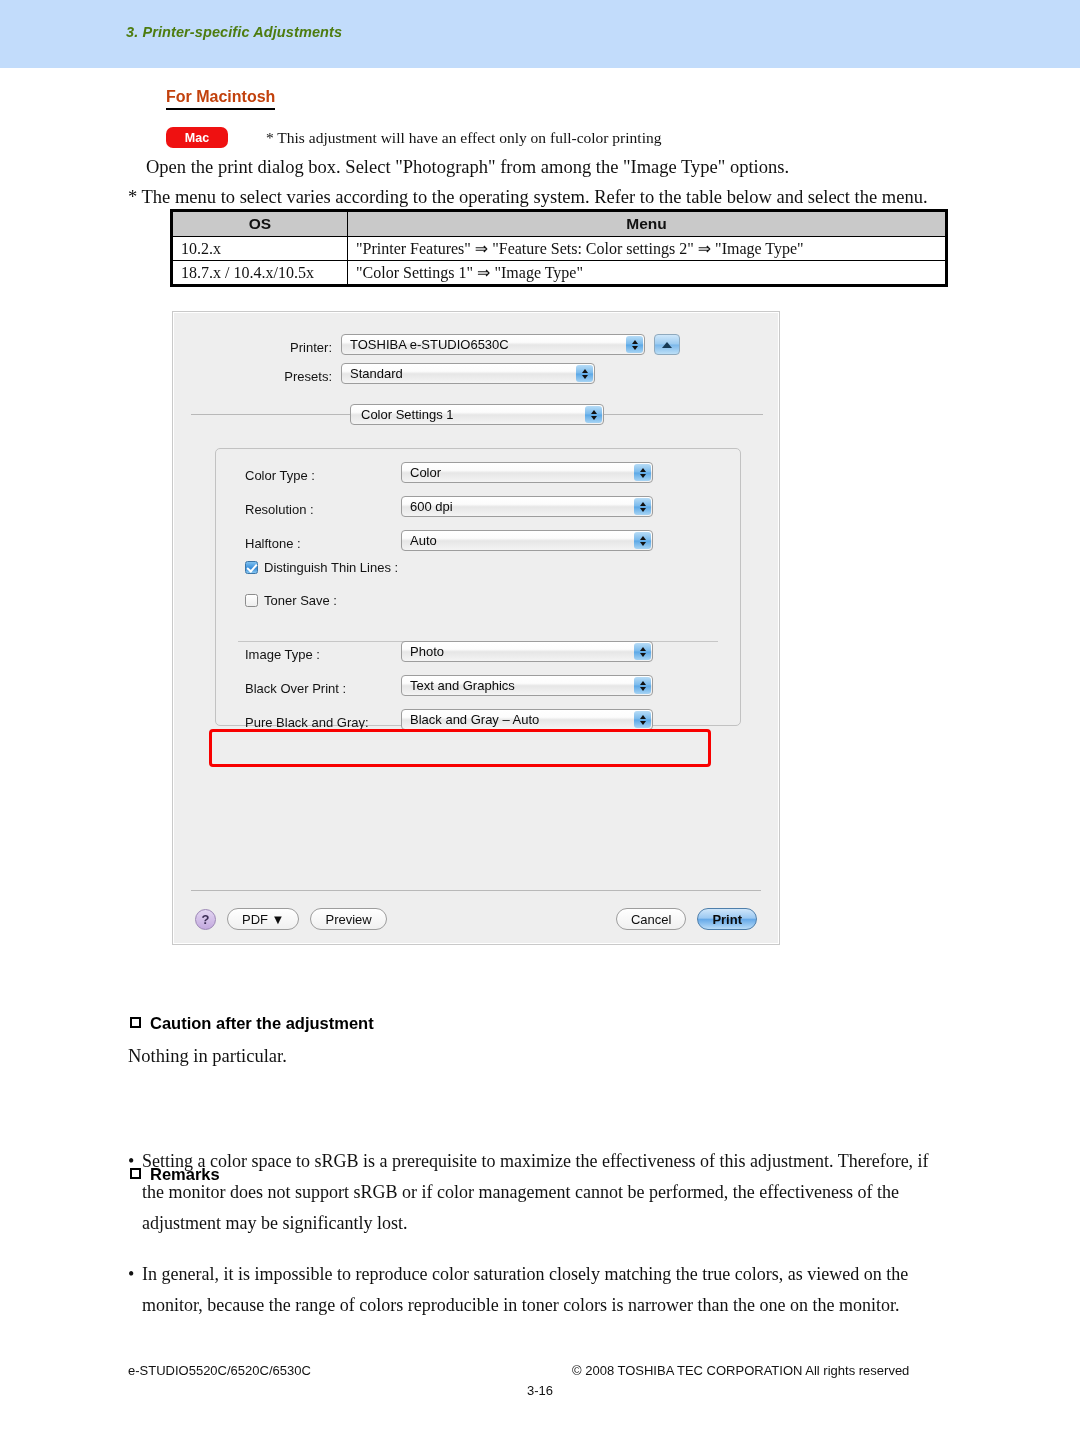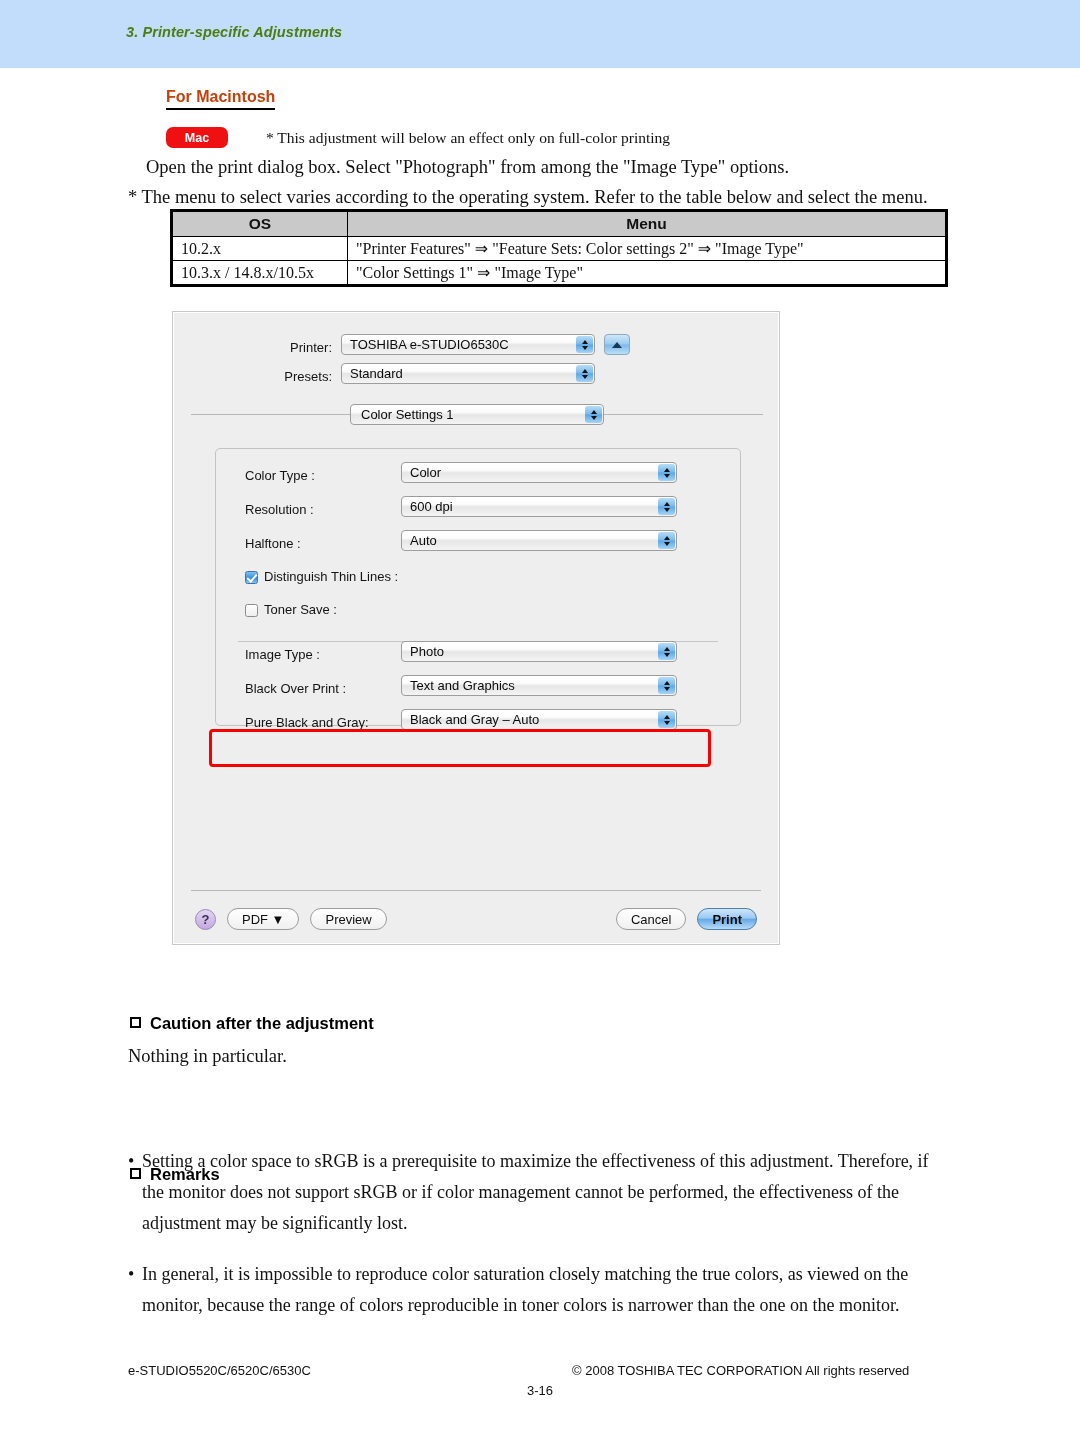--- a/index.html
+++ b/index.html
@@ -106,21 +106,21 @@
 
   .lbl{
     font-family:"Liberation Sans", sans-serif;
     font-size:13px; color:#131313; white-space:nowrap;
   }
 
   
   .dlg-top{ position:absolute; left:0; top:22px; width:608px; }
   .top-row{ display:flex; align-items:flex-end; margin-bottom:8px; }
   .top-row .tlbl{ width:168px; text-align:right; padding-right:9px; }
-  .pop-printer{ width:254px; }
+  .pop-printer{ width:304px; }
   .pop-presets{ width:254px; }
   .disclose{
     margin-left:9px; width:26px; height:21px; border-radius:4px;
     background:linear-gradient(to bottom,#cfe7fa 0%,#9ccbf0 48%,#7cb8ea 52%,#bcdff7 100%);
     border:1px solid #8fa9bd;
     display:flex; align-items:center; justify-content:center;
   }
   .disclose .tri{ width:0;height:0;border-left:5px solid transparent;border-right:5px solid transparent;border-bottom:6px solid #163a55; }
 
   
@@ -130,23 +130,23 @@
   .sep-right{ margin-right:18px; }
   .pop-pane{ width:254px;padding-left:10px; }
 
   
   .groupbox{
     position:absolute; left:42px; top:136px; width:526px; height:278px;
     border:1px solid #c2c2c2; border-radius:5px; background:#eeeeee;
   }
   .gb-row{ display:flex; align-items:flex-end; height:34px; padding-left:29px; }
   .gb-row .glbl{ width:156px; }
-  .gb-pop{ width:276px; }
-
-  .cbrow{ display:flex; align-items:flex-end; height:33px; padding-left:29px; }
+  .gb-pop{ width:252px; }
+
+  .cbrow{ display:flex; align-items:center; height:33px; padding-left:29px; }
   .cb{
     width:13px;height:13px;border-radius:2.5px;border:1px solid #8c8c8c;
     background:linear-gradient(to bottom,#ffffff,#ededed);
     margin-right:6px; flex:none; position:relative;
   }
   .cb.checked{
     background:linear-gradient(to bottom,#7fc0ef 0%,#3f93dd 50%,#2d81cf 51%,#86c6f2 100%);
     border-color:#3b76a8;
   }
   .cb.checked:after{
@@ -231,40 +231,40 @@
 <body>
 
 <div class="page-header">
   <div class="hdr-text">3. Printer-specific Adjustments</div>
 </div>
 
 <div class="sec-title">For Macintosh</div>
 
 <div class="badge-row">
   <div class="mac-badge">Mac</div>
-  <div class="badge-note">* This adjustment will below an effect only on full-color printing</div>
+  <div class="badge-note">* This adjustment will have an effect only on full-color printing</div>
 </div>
 
 <div class="para p-open">Open the print dialog box.  Select "Photograph" from among the "Image Type" options.</div>
 <div class="para p-star">* The menu to select varies according to the operating system.  Refer to the table below and select the menu.</div>
 
 <table class="os-table">
   <thead>
     <tr>
       <th class="col-os">OS</th>
       <th>Menu</th>
     </tr>
   </thead>
   <tbody>
     <tr>
       <td>10.2.x</td>
       <td>"Printer Features" ⇒ "Feature Sets: Color settings 2" ⇒ "Image Type"</td>
     </tr>
     <tr>
-      <td>10.3.x / 14.8.x/10.5x</td>
+      <td>18.7.x / 10.4.x/10.5x</td>
       <td>"Color Settings 1" ⇒ "Image Type"</td>
     </tr>
   </tbody>
 </table>
 
 <div class="macdlg">
 
   <div class="dlg-top">
     <div class="top-row">
       <div class="lbl tlbl">Printer:</div>

